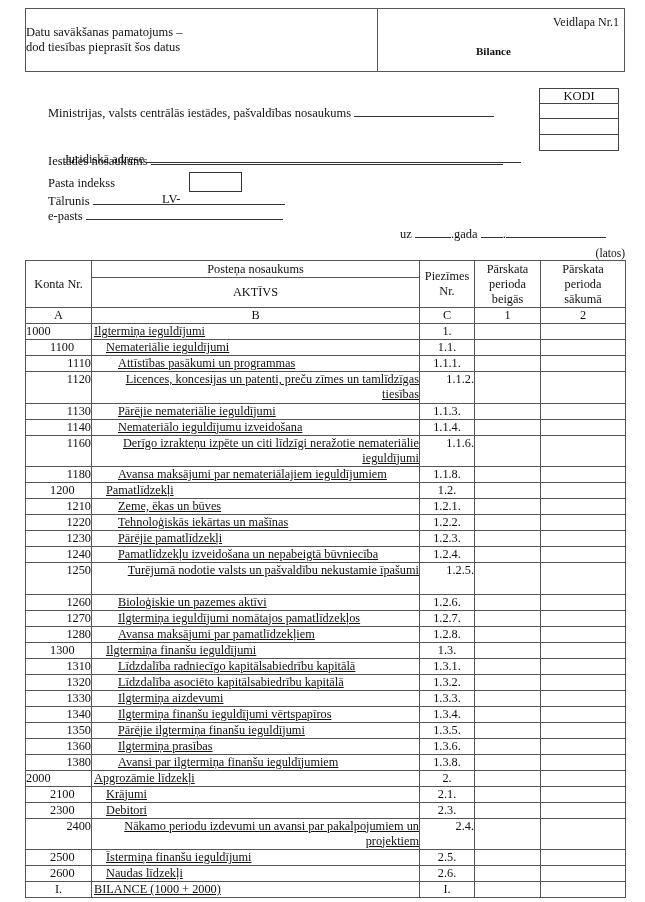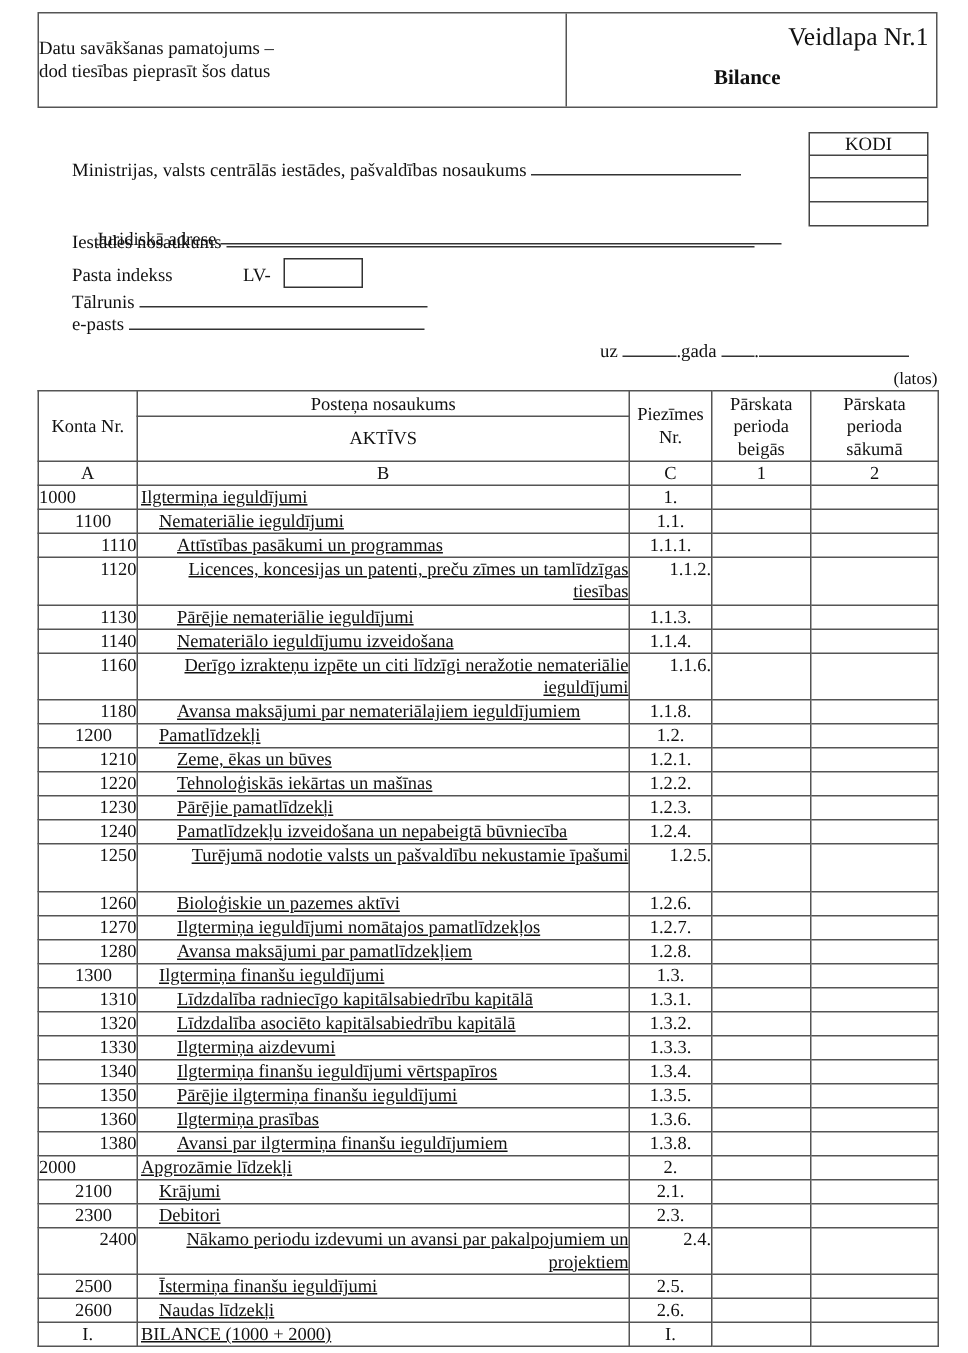--- a/index.html
+++ b/index.html
@@ -13,22 +13,22 @@
   #hdr-box {
     left: 25px; top: 8px; width: 600px; height: 64px;
     border: 1.5px solid #555; box-sizing: border-box;
   }
   #hdr-left {
     left: 0; top: 0; width: 352px; height: 100%;
     border-right: 1.5px solid #555; box-sizing: border-box;
     display: flex; flex-direction: column; justify-content: center; align-items: flex-start;
     text-align: center; line-height: 15px; font-size: 12.5px;
   }
-  #hdr-form { right: 5px; top: 6px; font-size: 17px; }
-  #hdr-title { left: 450px; top: 36px; font-size: 14px; font-weight: bold; }
+  #hdr-form { right: 5px; top: 6px; font-size: 12px; }
+  #hdr-title { left: 450px; top: 36px; font-size: 11px; font-weight: bold; }
 
   
   .field-row { font-size: 12.5px; white-space: nowrap; }
   .uline { display: inline-block; border-bottom: 1px solid #333; height: 12px; vertical-align: baseline; }
 
   #kodi {
     left: 539px; top: 88px; width: 80px; height: 63px;
     border: 1.5px solid #444; box-sizing: border-box;
   }
   .kodi-cell {
@@ -93,21 +93,21 @@
   <span>Iestādes nosaukums</span>
   <span class="uline" style="width:352px;"></span>
 </div>
 
 <div class="abs field-row" style="left:64px; top:150px;">
   <span>Juridiskā adrese</span>
   <span class="uline" style="width:374px;"></span>
 </div>
 
 <div class="abs field-row" style="left:48px; top:176px;">Pasta indekss</div>
-<div class="abs field-row" style="left:162px; top:176px;">LV-</div>
+<div class="abs field-row" style="left:162px; top:192px;">LV-</div>
 <div id="lv-box" class="abs"></div>
 
 <div class="abs field-row" style="left:48px; top:192px;">
   <span>Tālrunis</span>
   <span class="uline" style="width:192px;"></span>
 </div>
 
 <div class="abs field-row" style="left:48px; top:207px;">
   <span>e-pasts</span>
   <span class="uline" style="width:197px;"></span>

